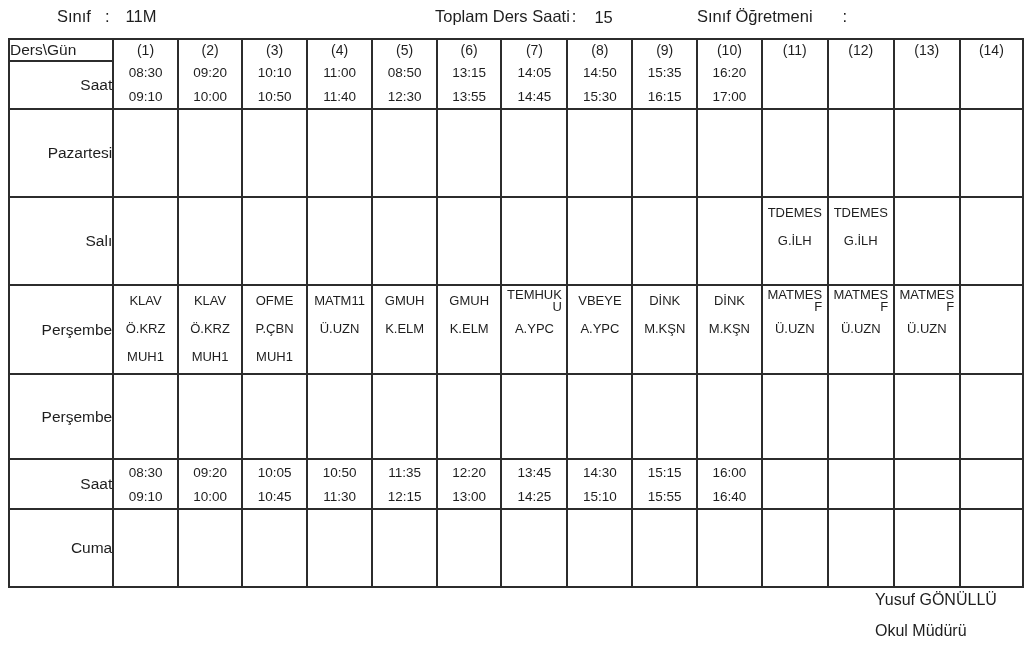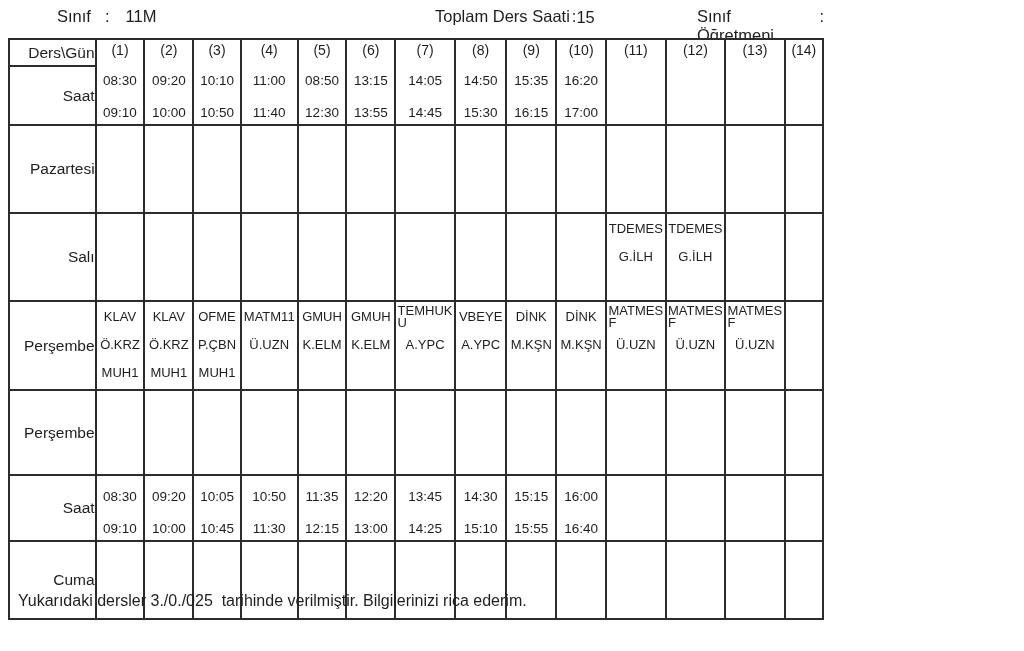--- a/index.html
+++ b/index.html
@@ -1,53 +1,53 @@
 <!DOCTYPE html>
 <html><head>
 <meta charset="utf-8">
 <style>
   html,body{margin:0;padding:0;background:#fff;}
   #page{
-    position:relative;width:824px;height:651px;overflow:hidden;
+    position:relative;width:1024px;height:651px;overflow:hidden;
     background:#fff;color:#222;
     font-family:"Liberation Sans", sans-serif;
   }
   
   .toprow{position:absolute;top:7px;display:flex;align-items:baseline;font-size:16.5px;color:#1e1e1e;}
   #h-sinif{left:57px;}
   #h-sinif .sep{margin:0 16px 0 14px;}
   #h-toplam{left:435px;}
   #h-toplam .sep{margin-left:2px;}
-  #h-toplam .val{margin-left:0;position:relative;top:1px;}
+  #h-toplam .val{margin-left:18px;position:relative;top:1px;}
   #h-ogretmen{left:697px;}
   #h-ogretmen .sep{margin-left:30px;}
   
   table#tt{
     position:absolute;left:8px;top:38px;
     border-collapse:collapse;table-layout:fixed;
   }
   #tt td{
     border:2px solid #2c2c2c;padding:0;overflow:hidden;
     background:#fff;
   }
   #tt col.c-label{width:107px;}
   #tt col.c-data{width:67px;}
   tr.row-a{height:22px;}
   tr.row-b{height:48px;}
-  .corner{font-size:15.5px;text-align:right;vertical-align:middle;color:#1e1e1e;}
+  .corner{font-size:15.5px;text-align:left;vertical-align:middle;color:#1e1e1e;}
   .saat-label,.day-label{
     font-size:15.5px;text-align:right;padding-left:6px !important;
     vertical-align:middle;color:#1e1e1e;
   }
   .head-cell,.day-cell,.saat-cell{vertical-align:top;}
   .numslot{height:20px;display:flex;align-items:center;justify-content:center;font-size:14px;color:#1e1e1e;}
-  .tslot{height:24px;display:flex;align-items:center;justify-content:center;font-size:13.5px;color:#1e1e1e;margin-top:8px;}
+  .tslot{height:24px;display:flex;align-items:center;justify-content:center;font-size:13.5px;color:#1e1e1e;}
   .dslot{
     height:28px;display:flex;align-items:center;justify-content:center;
-    font-size:13px;line-height:12px;white-space:pre-line;text-align:left;color:#1e1e1e;
+    font-size:13px;line-height:12px;white-space:pre-line;text-align:right;color:#1e1e1e;
   }
   .day-cell{padding-top:1px !important;}
   
   .footnote{position:absolute;left:18px;top:592px;font-size:16px;color:#1e1e1e;white-space:pre;}
   .sig-name{position:absolute;left:875px;top:591px;font-size:16px;color:#1e1e1e;}
   .sig-title{position:absolute;left:875px;top:622px;font-size:16px;color:#1e1e1e;}
 </style>
 </head>
 <body>
 
@@ -337,17 +337,16 @@
           <td class="day-cell"></td>
           <td class="day-cell"></td>
           <td class="day-cell"></td>
           <td class="day-cell"></td>
           <td class="day-cell"></td>
           <td class="day-cell"></td>
         </tr>
       </tbody>
   </table>
 
-  <div class="footnote">Yukarıdaki dersler 3./0./025  tarihinde verilmiştir. Bilgilerinizi rica ederim.</div>
   <div class="sig-name">Yusuf GÖNÜLLÜ</div>
   <div class="sig-title">Okul Müdürü</div>
 
 </div>
 
 </body></html>

